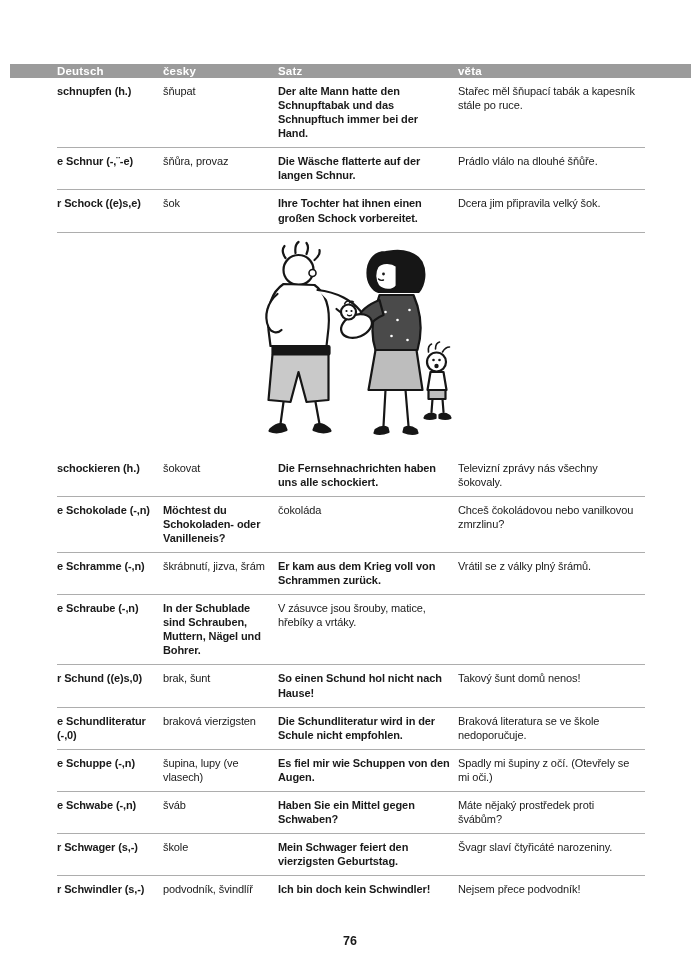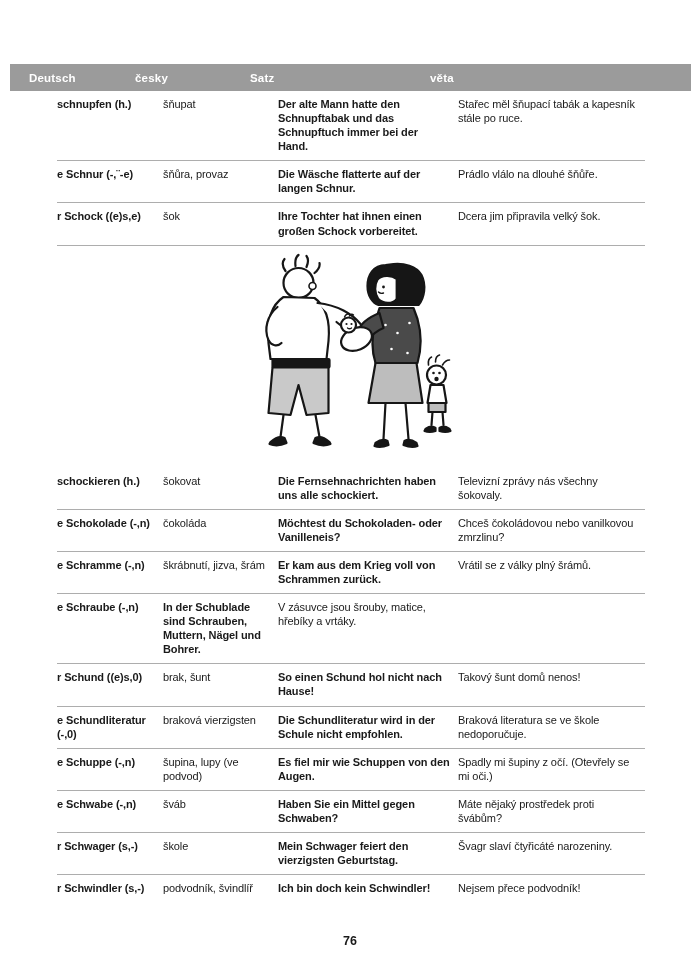--- a/index.html
+++ b/index.html
@@ -2,23 +2,23 @@
 <html><head>
 <meta charset="utf-8">
 <style>
   html,body{margin:0;padding:0;background:#e8e8e8;}
   .page{
     width:700px;height:972px;background:#ffffff;position:relative;
     font-family:"Liberation Sans","DejaVu Sans",sans-serif;color:#1a1a1a;
     overflow:hidden;margin:0 auto;box-sizing:border-box;
   }
   .headerbar{
-    margin:64px 9px 0 10px;height:27px;background:#9b9b9b;
+    margin:64px 9px 0 10px;height:14px;background:#9b9b9b;
     display:grid;grid-template-columns:106px 115px 180px 1fr;
-    align-items:center;padding-left:19px;box-sizing:border-box;
+    align-items:center;padding-left:47px;box-sizing:border-box;
   }
   .headerbar .h{
     font-size:11.5px;font-weight:bold;color:#ffffff;letter-spacing:.2px;
   }
   .table{margin:0 55px 0 57px;}
   .row{
     display:grid;grid-template-columns:106px 115px 180px 1fr;
     border-bottom:1px solid #adadad;
     padding:6px 0 7px 0;
   }
@@ -145,22 +145,22 @@
 
     <div class="row">
       <div class="c deu">schockieren (h.)</div>
       <div class="c ces">šokovat</div>
       <div class="c satz">Die Fernsehnachrichten haben uns alle schockiert.</div>
       <div class="c veta">Televizní zprávy nás všechny šokovaly.</div>
     </div>
 
     <div class="row">
       <div class="c deu">e Schokolade (-,n)</div>
+      <div class="c satz">Möchtest du Schokoladen- oder Vanilleneis?</div>
       <div class="c ces">čokoláda</div>
-      <div class="c satz">Möchtest du Schokoladen- oder Vanilleneis?</div>
       <div class="c veta">Chceš čokoládovou nebo vanilkovou zmrzlinu?</div>
     </div>
 
     <div class="row">
       <div class="c deu">e Schramme (-,n)</div>
       <div class="c ces">škrábnutí, jizva, šrám</div>
       <div class="c satz">Er kam aus dem Krieg voll von Schrammen zurück.</div>
       <div class="c veta">Vrátil se z války plný šrámů.</div>
     </div>
 
@@ -179,21 +179,21 @@
 
     <div class="row">
       <div class="c deu">e Schundliteratur (-,0)</div>
       <div class="c ces">braková vierzigsten</div>
       <div class="c satz">Die Schundliteratur wird in der Schule nicht empfohlen.</div>
       <div class="c veta">Braková literatura se ve škole nedoporučuje.</div>
     </div>
 
     <div class="row">
       <div class="c deu">e Schuppe (-,n)</div>
-      <div class="c ces">šupina, lupy (ve podvod)</div>
+      <div class="c ces">šupina, lupy (ve vlasech)</div>
       <div class="c satz">Es fiel mir wie Schuppen von den Augen.</div>
       <div class="c veta">Spadly mi šupiny z očí. (Otevřely se mi oči.)</div>
     </div>
 
     <div class="row">
       <div class="c deu">e Schwabe (-,n)</div>
       <div class="c ces">šváb</div>
       <div class="c satz">Haben Sie ein Mittel gegen Schwaben?</div>
       <div class="c veta">Máte nějaký prostředek proti švábům?</div>
     </div>

